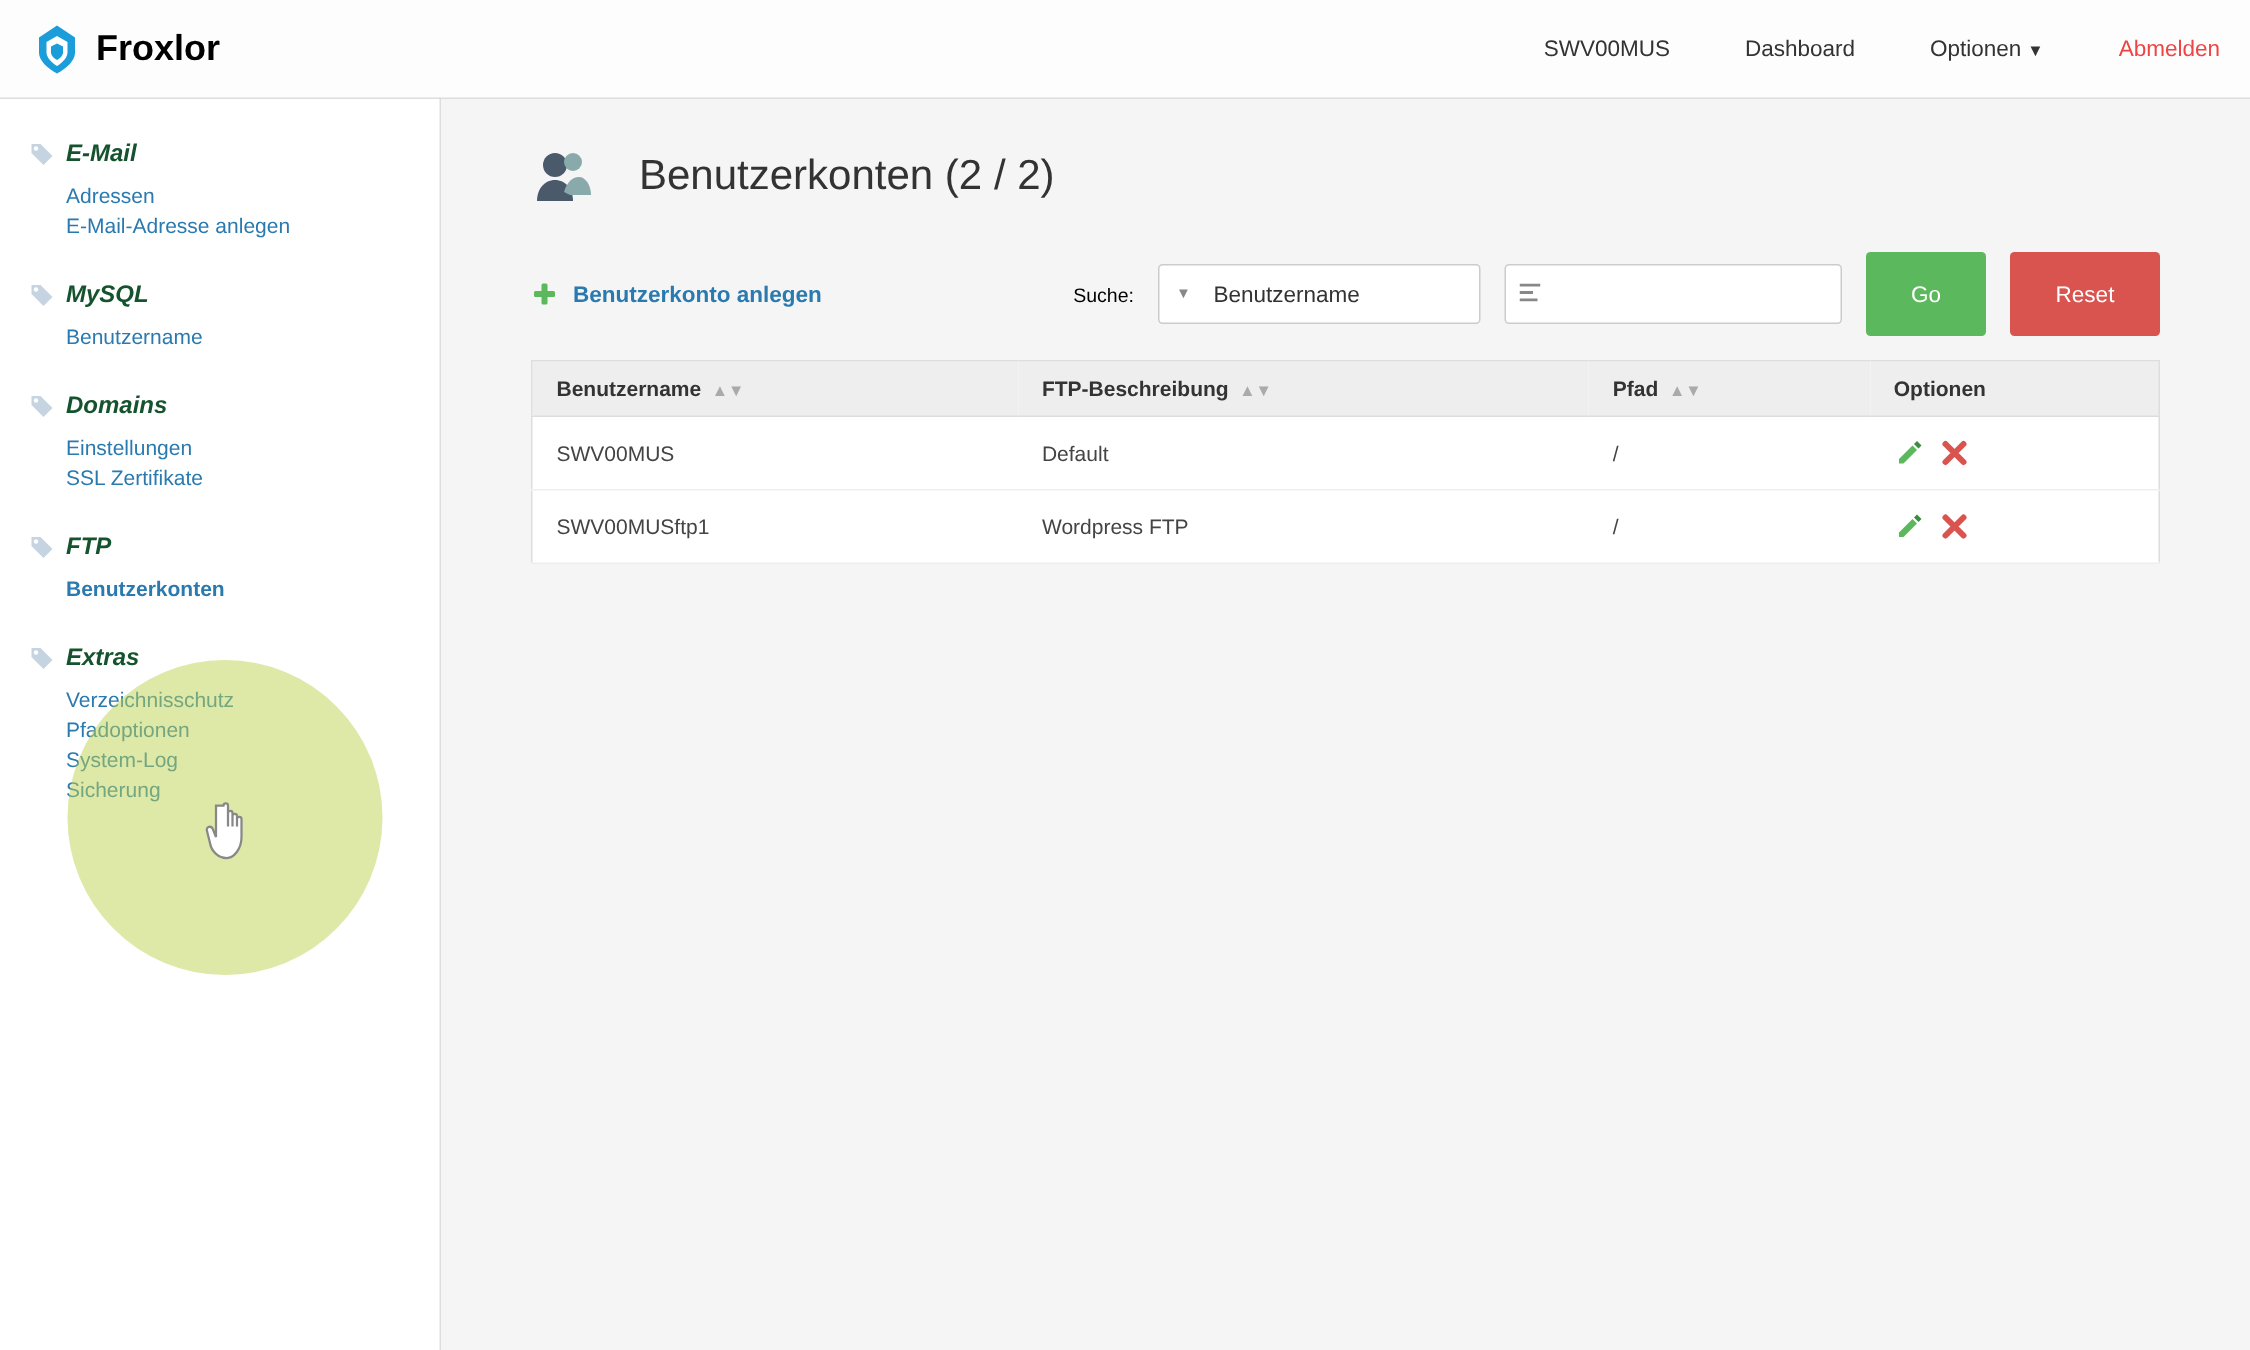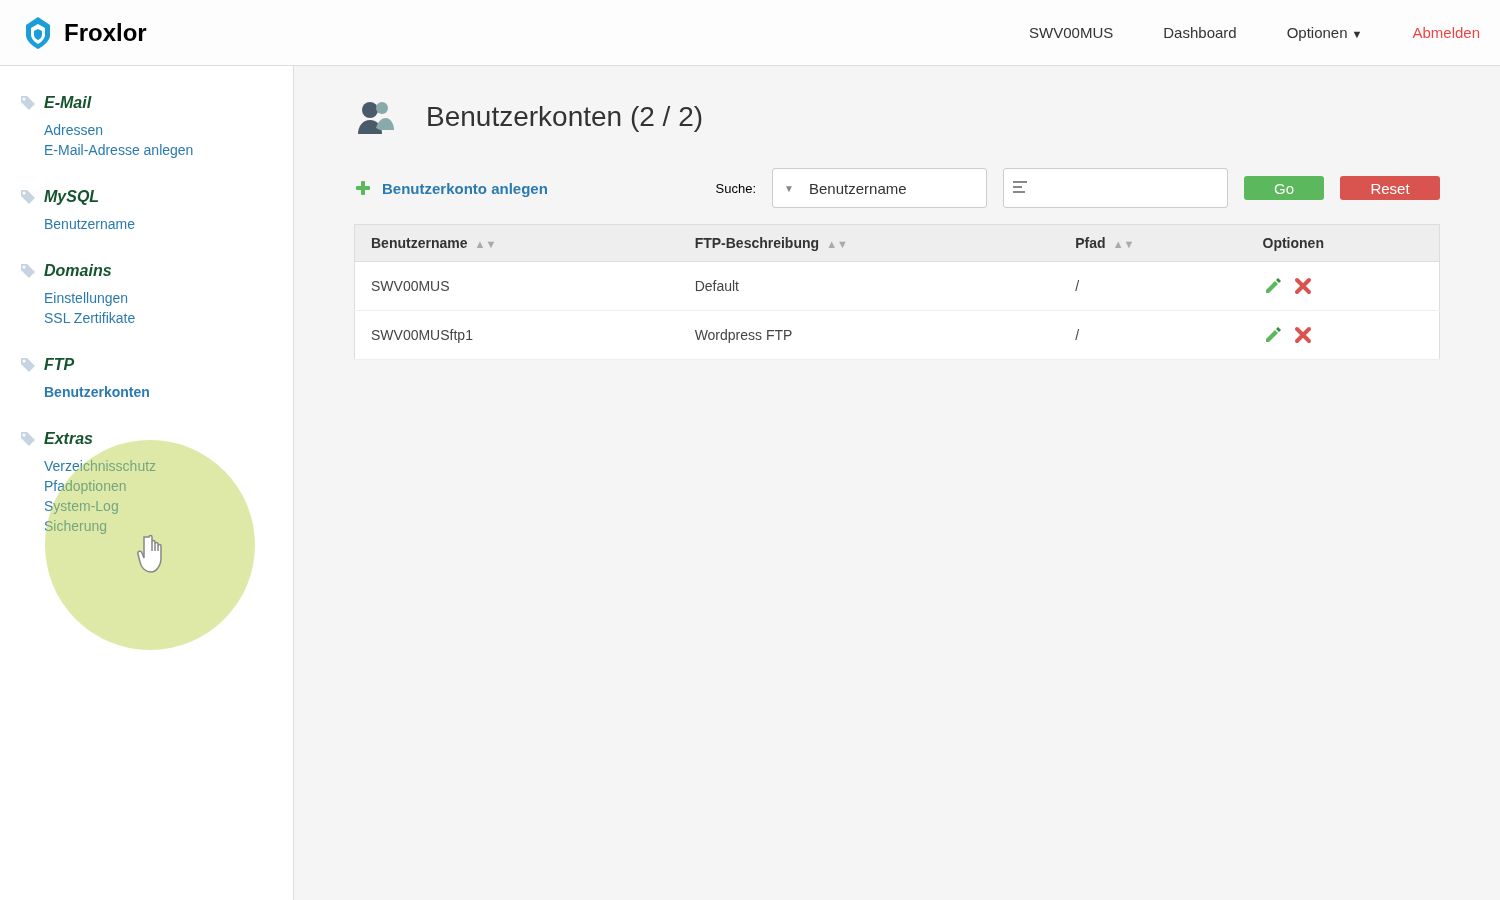--- a/index.html
+++ b/index.html
@@ -35,21 +35,21 @@
 .toolbar { display: flex; align-items: center; gap: 16px; margin-bottom: 16px; }
 .add-link { display: flex; align-items: flex-end; gap: 10px; color: #2a7ab0; text-decoration: none; font-weight: 600; font-size: 15px; }
 .plus-icon { width: 18px; height: 18px; }
 .search-label { color: #000000; margin-left: auto; font-size: 13px; }
 .select-wrap { position: relative; }
 .select-wrap select { appearance: none; height: 40px; padding: 0 40px 0 36px; border: 1px solid #ccc; border-radius: 3px; background: #fff; font-size: 15px; color: #333; min-width: 215px; }
 .select-caret { position: absolute; left: 12px; top: 50%; transform: translateY(-50%); font-size: 10px; color: #888; }
 .search-input { height: 40px; width: 225px; border: 1px solid #ccc; border-radius: 3px; padding: 0 12px 0 36px; font-size: 15px; background: #fff; }
 .input-wrap { position: relative; }
 .input-icon { position: absolute; left: 10px; top: 50%; transform: translateY(-50%); color: #888; }
-.btn { height: 24px; padding: 0 20px; border: none; border-radius: 3px; font-size: 15px; cursor: pointer; color: #fff; }
+.btn { height: 56px; padding: 0 20px; border: none; border-radius: 3px; font-size: 15px; cursor: pointer; color: #fff; }
 .btn-go { background: #5cb85c; min-width: 80px; }
 .btn-reset { background: #d9534f; min-width: 100px; }
 
 .table { width: 100%; border-collapse: collapse; border: 1px solid #ddd; background: #fff; }
 .table th { background: #eee; text-align: left; padding: 10px 16px; font-weight: 700; color: #333; border-bottom: 1px solid #ddd; }
 .table td { padding: 14px 16px; color: #444; border-bottom: 1px solid #eee; }
 .sort-arrows { color: #aaa; font-size: 11px; margin-left: 4px; }
 .row-actions { display: flex; gap: 10px; }
 .action-icon { width: 20px; height: 20px; cursor: pointer; }
 </style>

